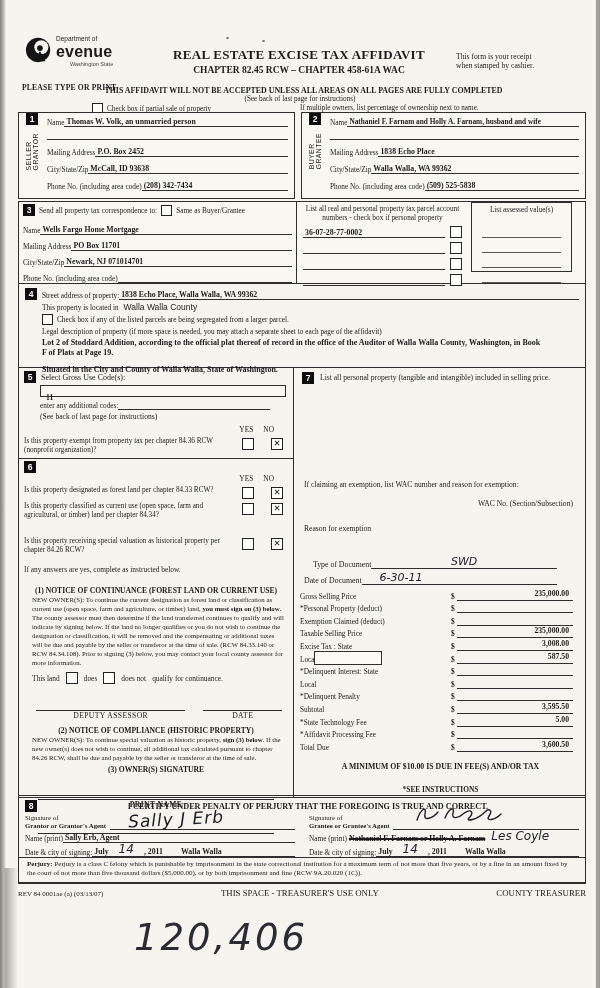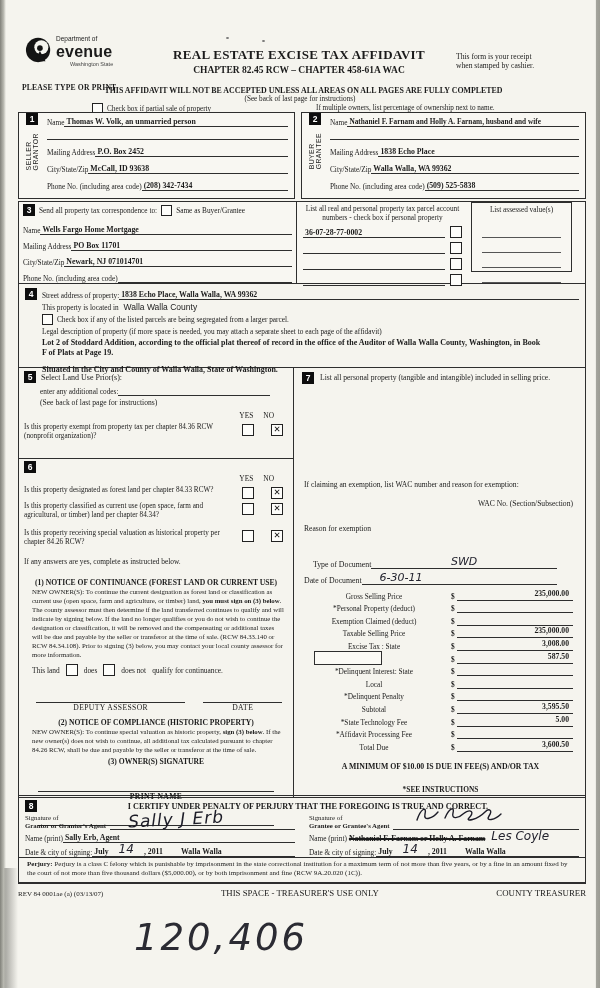--- a/index.html
+++ b/index.html
@@ -74,21 +74,21 @@
   .qhdr{display:flex;justify-content:flex-end;gap:10px;font-size:7.4px;font-weight:normal;padding-right:14px;}
   .qrow{display:flex;align-items:flex-start;margin-top:3px;}
   .qtext{width:212px;font-size:7.2px;line-height:1.3;}
   .qboxes{display:flex;gap:17px;margin-left:6px;margin-top:1px;}
   .notice-title{font-size:7.6px;font-weight:bold;text-align:center;}
   .notice-body{font-size:6.8px;line-height:1.32;text-align:left;}
   .sigline{border-bottom:1px solid #2e2e2e;height:12px;}
   .under-label{font-size:7.6px;text-align:center;letter-spacing:.4px;}
 
   .fin-row{display:flex;align-items:flex-end;height:12.6px;}
-  .fin-label{width:148px;text-align:center;font-size:7.3px;white-space:nowrap;}
+  .fin-label{width:148px;text-align:left;font-size:7.3px;white-space:nowrap;}
   .fin-dollar{font-weight:bold;font-size:7.4px;margin:0 2px 0 3px;}
   .fin-line{flex:1;border-bottom:1px solid #2e2e2e;text-align:right;}
   .fin-value{font-weight:bold;font-size:7.7px;padding-right:4px;}
   .treas-box{position:absolute;left:14px;width:66px;height:12px;border:1px solid #2e2e2e;background:#fbfaf5;}
 
   .struck{text-decoration:line-through;text-decoration-thickness:1.5px;}
   .sig-script{font-family:"DejaVu Sans",sans-serif;font-style:italic;font-size:17px;
     color:#1d1d28;transform:rotate(-3deg);display:inline-block;letter-spacing:1px;}
   .stamp-number{font-family:"DejaVu Sans",sans-serif;font-style:italic;font-size:37px;
     color:#2b2b33;transform:rotate(-9deg);letter-spacing:3px;}
@@ -130,21 +130,21 @@
     <div>when stamped by cashier.</div>
   </div>
 
   <div class="abs warning" style="left:0px;top:86px;width:599px;">THIS AFFIDAVIT WILL NOT BE ACCEPTED UNLESS ALL AREAS ON ALL PAGES ARE FULLY COMPLETED</div>
   <div class="abs seeback" style="left:0px;top:95px;width:592px;">(See back of last page for instructions)</div>
 
   <div class="abs" style="left:88px;top:103px;display:flex;align-items:center;gap:4px;">
     <span class="cb"></span>
     <span class="topnote">Check box if partial sale of property</span>
   </div>
-  <div class="abs topnote" style="left:312px;top:104px;text-align:center;">If multiple owners, list percentage of ownership next to name.</div>
+  <div class="abs topnote" style="left:296px;top:104px;text-align:center;">If multiple owners, list percentage of ownership next to name.</div>
 
   <div class="abs box" style="left:14px;top:112px;width:277px;height:87px;">
     <div class="half">
       <div class="side">
         <div class="badge">1</div>
         <div class="vwrap" style="margin-top:8px;">
           <span class="vtext">SELLER</span>
           <span class="vtext">GRANTOR</span>
         </div>
       </div>
@@ -315,21 +315,24 @@
     <div class="b" style="margin-left:17px;margin-top:2px;font-size:8px;line-height:1.3;width:500px;">Lot 2 of Stoddard Addition, according to the official plat thereof of record in the office of the Auditor of Walla Walla County, Washington, in Book F of Plats at Page 19.</div>
     <div class="b" style="margin-left:17px;margin-top:6px;font-size:8px;">Situated in the City and County of Walla Walla, State of Washington.</div>
   </div>
 
   <div class="abs" style="left:14px;top:368px;width:568px;height:430px;border:1px solid #2e2e2e;border-top:0;border-bottom:3px double #2e2e2e;box-sizing:border-box;">
 
     <div class="colL">
       <div style="border-bottom:1px solid #2e2e2e;height:91px;box-sizing:border-box;padding:3px 5px;">
         <div style="display:flex;align-items:center;gap:5px;">
           <div class="badge">5</div>
-          <span style="font-size:8px;">Select Land Use Prior(s):</span>
+          <span style="font-size:8px;">Select Gross Use Code(s):</span>
+        </div>
+        <div class="box" style="margin:2px 2px 0 16px;height:12px;padding:0 3px;">
+          <span class="val" style="font-size:7.6px;">11</span>
         </div>
         <div class="frow" style="margin-left:16px;height:13px;width:230px;">
           <span class="lbl">enter any additional codes:</span>
           <span class="fill"></span>
         </div>
         <div class="lbl" style="margin-left:16px;margin-top:2px;font-size:7.6px;">(See back of last page for instructions)</div>
         <div class="qhdr" style="margin-top:4px;">
           <span>YES</span>
           <span>NO</span>
         </div>
@@ -355,21 +358,21 @@
             <span class="cb checked" style="width:10px;height:10px;"></span>
           </span>
         </div>
         <div class="qrow">
           <span class="qtext">Is this property classified as current use (open space, farm and agricultural, or timber) land per chapter 84.34?</span>
           <span class="qboxes">
             <span class="cb" style="width:10px;height:10px;"></span>
             <span class="cb checked" style="width:10px;height:10px;"></span>
           </span>
         </div>
-        <div class="qrow" style="margin-top:8px;">
+        <div class="qrow" style="margin-top:16px;">
           <span class="qtext">Is this property receiving special valuation as historical property per chapter 84.26 RCW?</span>
           <span class="qboxes">
             <span class="cb" style="width:10px;height:10px;"></span>
             <span class="cb checked" style="width:10px;height:10px;"></span>
           </span>
         </div>
         <div class="lbl" style="margin-top:10px;font-size:7.4px;">If any answers are yes, complete as instructed below.</div>
 
         <div class="notice-title" style="margin-top:12px;">(1) NOTICE OF CONTINUANCE (FOREST LAND OR CURRENT USE)</div>
         <div class="notice-body" style="margin:1px 4px 0 8px;"><span>NEW OWNER(S): To continue the current designation as forest land or classification as current use (open space, farm and agriculture, or timber) land, </span><span class="b">you must sign on (3) below</span><span>. The county assessor must then determine if the land transferred continues to qualify and will indicate by signing below. If the land no longer qualifies or you do not wish to continue the designation or classification, it will be removed and the compensating or additional taxes will be due and payable by the seller or transferor at the time of sale. (RCW 84.33.140 or RCW 84.34.108). Prior to signing (3) below, you may contact your local county assessor for more information.</span></div>

